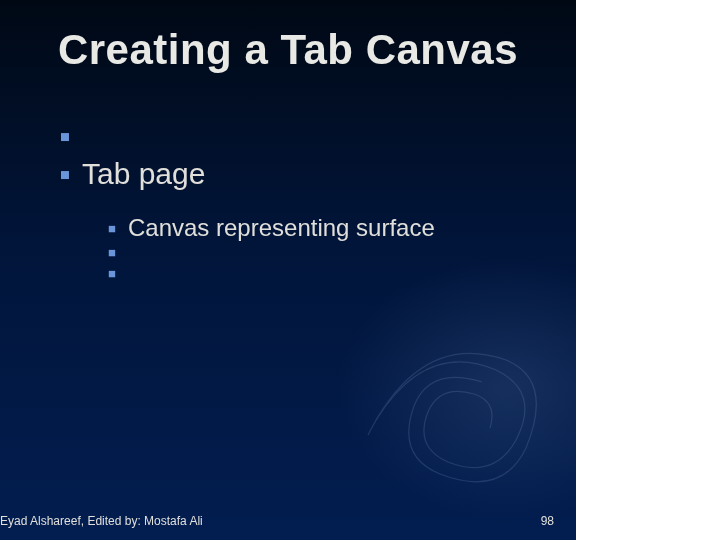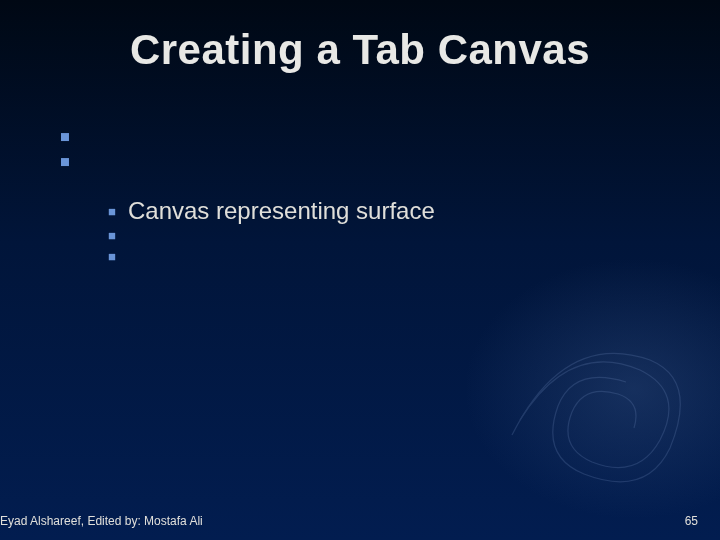--- a/index.html
+++ b/index.html
@@ -5,21 +5,21 @@
   html, body {
     margin: 0;
     padding: 0;
     width: 720px;
     height: 540px;
     overflow: hidden;
     font-family: Arial, Helvetica, sans-serif;
   }
   .slide {
     position: relative;
-    width: 720px;
+    width: 576px;
     height: 540px;
     background:
       radial-gradient(ellipse 260px 200px at 88% 72%, rgba(60,90,140,0.35) 0%, rgba(60,90,140,0.0) 65%),
       linear-gradient(180deg, #000814 0%, #01153a 45%, #021d50 100%);
     box-sizing: border-box;
   }
   .swirl {
     position: absolute;
     right: 30px;
     top: 300px;
@@ -111,33 +111,34 @@
   <div class="title">Creating a Tab Canvas</div>
 
   <div class="body">
 
     <div class="bullet1">
       <span class="bmark">■</span>
     </div>
 
     <div class="bullet1">
       <span class="bmark">■</span>
+      <span>Tab page</span>
     </div>
 
     <div class="sub-group">
       <div class="bullet2">
         <span class="bmark">■</span>
         <span>Canvas representing surface</span>
       </div>
       <div class="bullet2">
         <span class="bmark">■</span>
       </div>
       <div class="bullet2">
         <span class="bmark">■</span>
       </div>
     </div>
 
   </div>
 
   <div class="footer-center">Eyad Alshareef, Edited by: Mostafa Ali</div>
-  <div class="footer-right">65</div>
+  <div class="footer-right">98</div>
 
 </div>
 
 </body></html>

